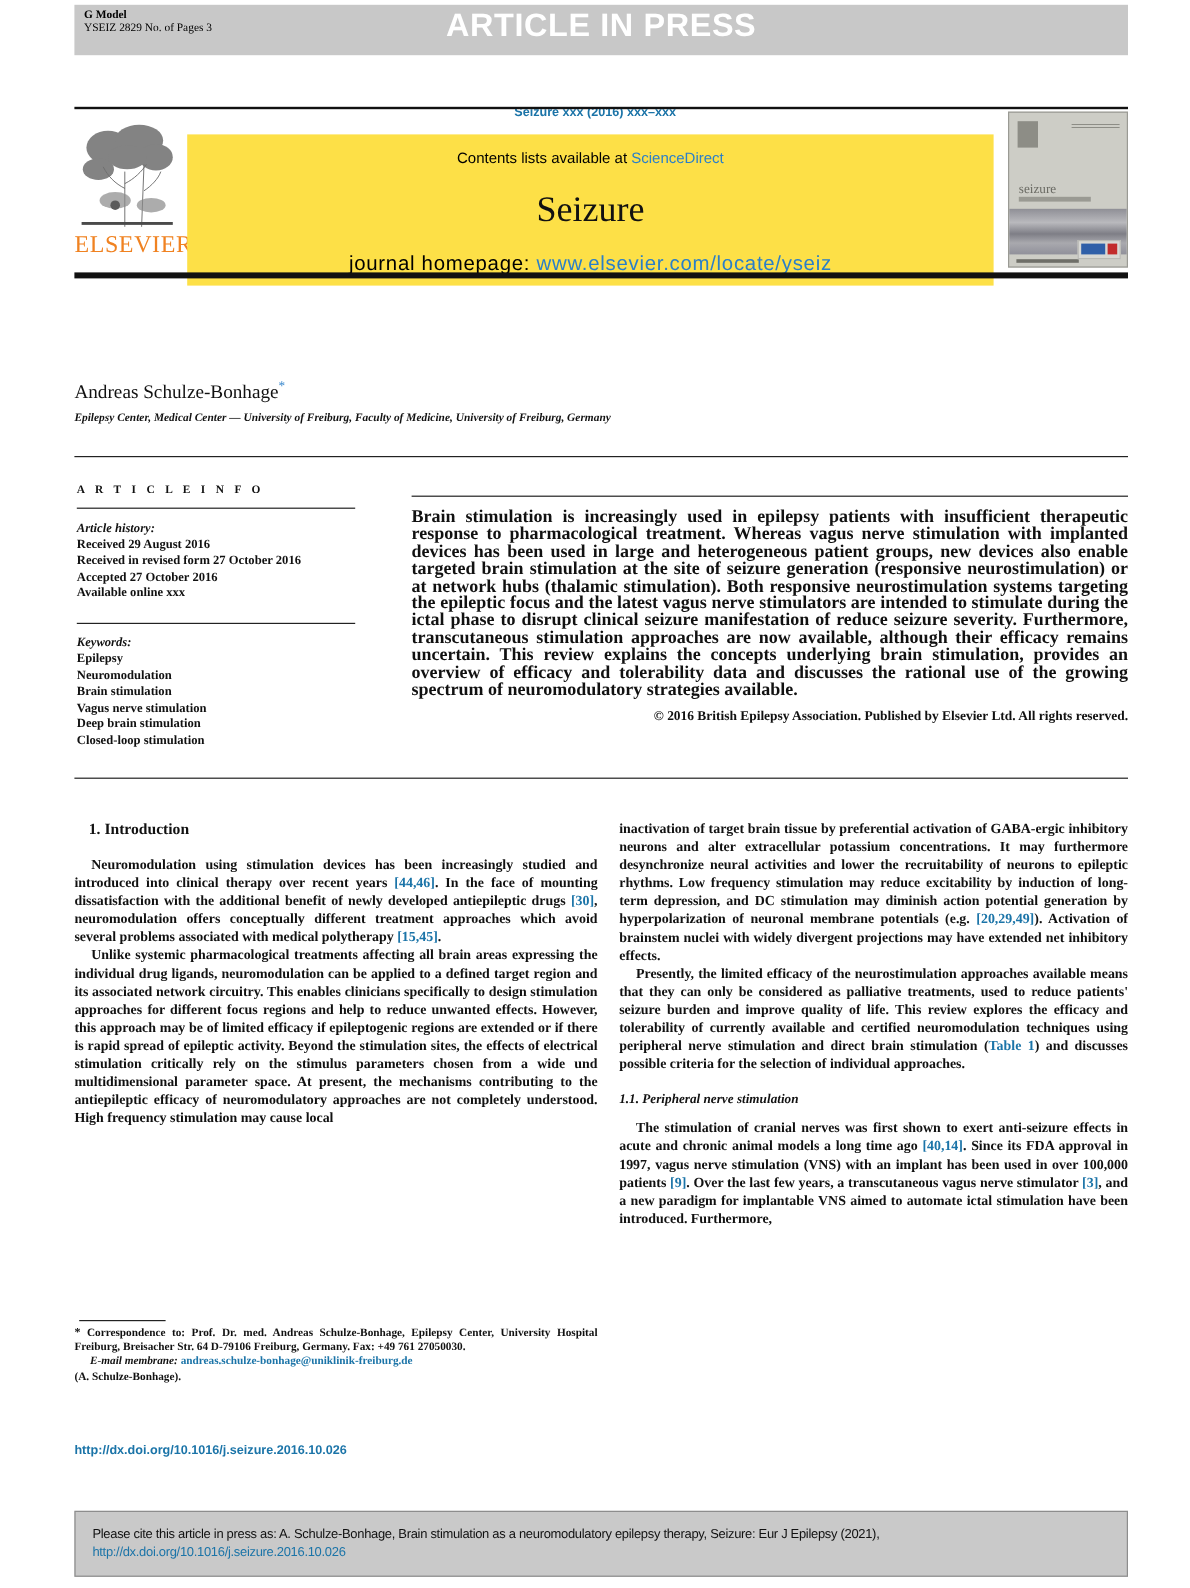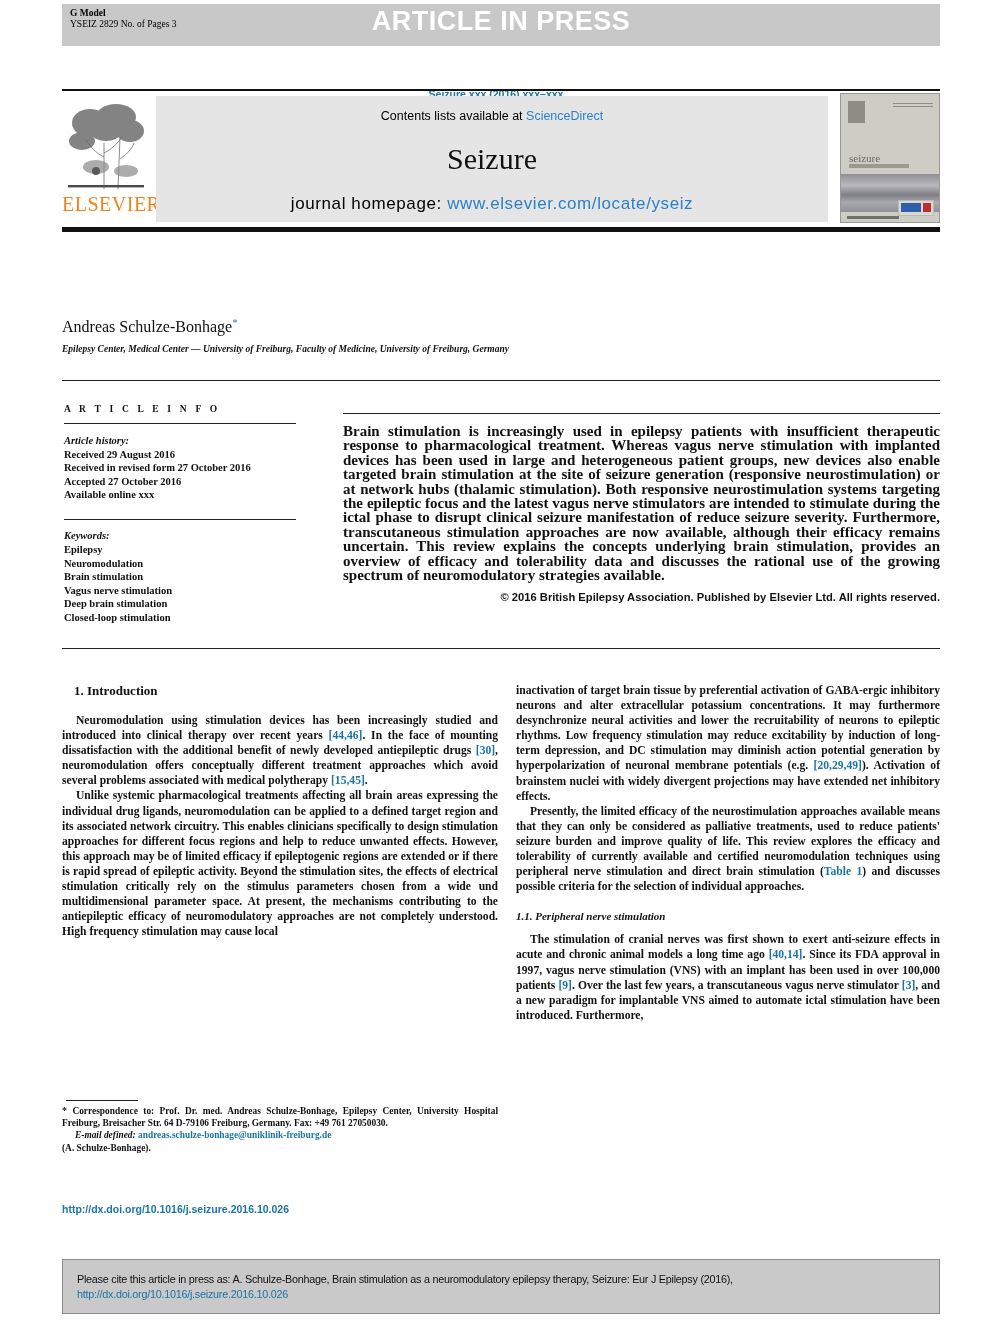--- a/index.html
+++ b/index.html
@@ -113,24 +113,24 @@
     text-align: center;
     font-family: "Liberation Serif", serif;
     font-size: 20px;
     font-weight: normal;
     letter-spacing: 0.5px;
     color: #f08221;
   }
   .sd-block {
     position: absolute;
     left: 94px;
-    top: 3px;
+    top: 19px;
     width: 672px;
     height: 126px;
-    background: #e5e5e5;
+    background: #fde047;
   }
   .sd-contents {
     position: absolute;
     left: 0; top: 13px;
     width: 672px;
     text-align: center;
     font-family: "Liberation Sans", sans-serif;
     font-size: 12.5px;
     color: #000;
   }
@@ -274,21 +274,21 @@
   .abstract-body {
     font-family: "Liberation Serif", serif;
     font-weight: bold;
     font-size: 15px;
     line-height: 14.4px;
     text-align: justify;
     color: #111;
   }
   .abstract-copy {
     margin-top: 9px;
-    font-family: Liberation Sans, sans-serif;
+    font-family: Liberation Serif, serif;
     font-weight: bold;
     font-size: 11.2px;
     text-align: right;
     color: #111;
   }
 
   
   .col-left {
     position: absolute;
     left: 62px;
@@ -518,27 +518,27 @@
   <div class="col-right">
     <p class="body" style="text-indent:0"><span>inactivation of target brain tissue by preferential activation of GABA-ergic inhibitory neurons and alter extracellular potassium concentrations. It may furthermore desynchronize neural activities and lower the recruitability of neurons to epileptic rhythms. Low frequency stimulation may reduce excitability by induction of long-term depression, and DC stimulation may diminish action potential generation by hyperpolarization of neuronal membrane potentials (e.g. </span><span class="ref">[20,29,49]</span><span>). Activation of brainstem nuclei with widely divergent projections may have extended net inhibitory effects.</span></p>
     <p class="body cont"><span>Presently, the limited efficacy of the neurostimulation approaches available means that they can only be considered as palliative treatments, used to reduce patients' seizure burden and improve quality of life. This review explores the efficacy and tolerability of currently available and certified neuromodulation techniques using peripheral nerve stimulation and direct brain stimulation (</span><span class="ref">Table 1</span><span>) and discusses possible criteria for the selection of individual approaches.</span></p>
     <h3 class="sub-head">1.1. Peripheral nerve stimulation</h3>
     <p class="body"><span>The stimulation of cranial nerves was first shown to exert anti-seizure effects in acute and chronic animal models a long time ago </span><span class="ref">[40,14]</span><span>. Since its FDA approval in 1997, vagus nerve stimulation (VNS) with an implant has been used in over 100,000 patients </span><span class="ref">[9]</span><span>. Over the last few years, a transcutaneous vagus nerve stimulator </span><span class="ref">[3]</span><span>, and a new paradigm for implantable VNS aimed to automate ictal stimulation have been introduced. Furthermore,</span></p>
   </div>
 
   <div class="foot-rule"></div>
   <div class="footnote">
     <span class="star">*</span><span> Correspondence to: Prof. Dr. med. Andreas Schulze-Bonhage, Epilepsy Center, University Hospital Freiburg, Breisacher Str. 64 D-79106 Freiburg, Germany. Fax: +49 761 27050030.</span>
-    <span class="indent"><span class="lbl">E-mail defined: </span><span class="mail">andreas.schulze-bonhage@uniklinik-freiburg.de</span></span>
+    <span class="indent"><span class="lbl">E-mail membrane: </span><span class="mail">andreas.schulze-bonhage@uniklinik-freiburg.de</span></span>
     <span>(A. Schulze-Bonhage).</span>
   </div>
 
   <div class="doi-line">http://dx.doi.org/10.1016/j.seizure.2016.10.026</div>
   <div class="issn-line">1059-1311/© 2016 British Epilepsy Association. Published by Elsevier Ltd. All rights reserved.</div>
 
   <div class="cite-box">
     <div class="cite-inner">
-      <span>Please cite this article in press as: A. Schulze-Bonhage, Brain stimulation as a neuromodulatory epilepsy therapy, Seizure: Eur J Epilepsy (2016),</span>
+      <span>Please cite this article in press as: A. Schulze-Bonhage, Brain stimulation as a neuromodulatory epilepsy therapy, Seizure: Eur J Epilepsy (2021),</span>
       <span class="cite-url">http://dx.doi.org/10.1016/j.seizure.2016.10.026</span>
     </div>
   </div>
 
 </div>
 
 </body></html>

